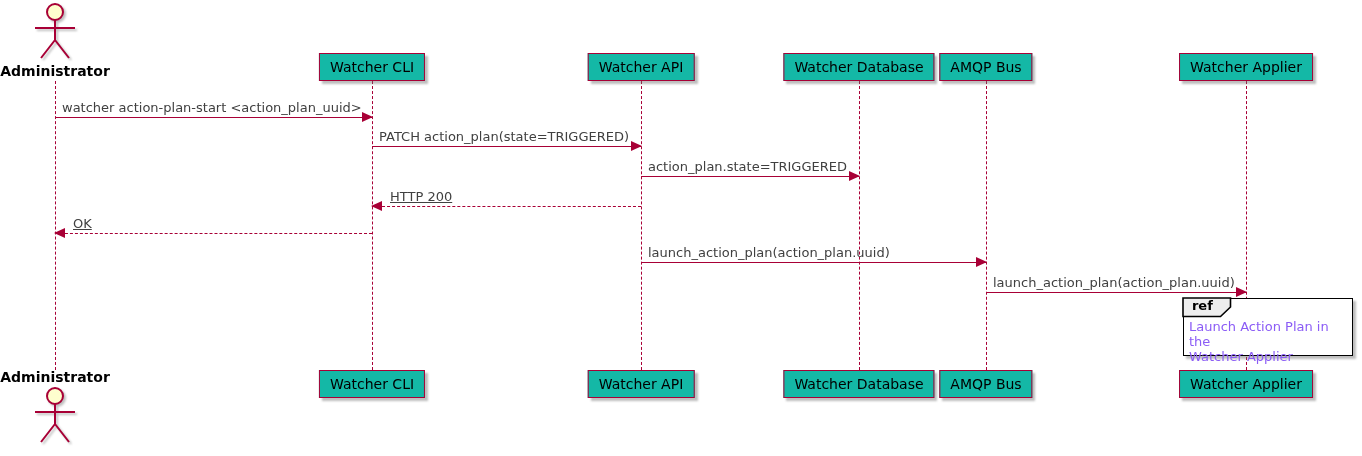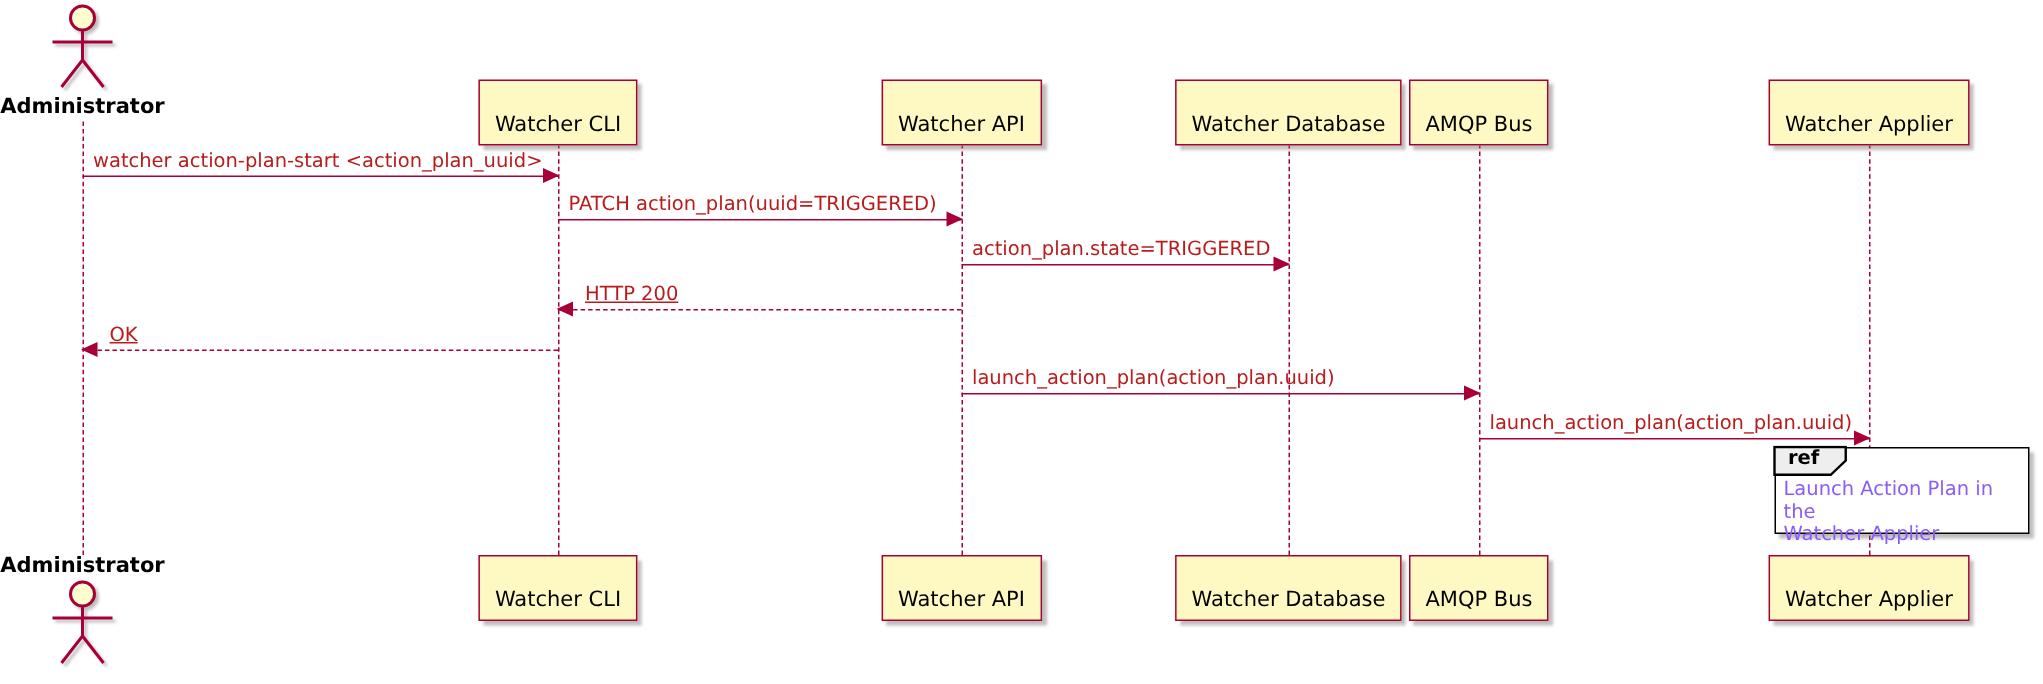--- a/index.html
+++ b/index.html
@@ -13,23 +13,23 @@
   }
   .lifeline{
     position:absolute;
     width:0;
     border-left:1px dashed #A80036;
     z-index:0;
   }
   .participant-box{
     position:absolute;
     transform:translateX(-50%);
-    background:#fef9c3;
+    background:#14b8a6;
     border:1.5px solid #A80036;
-    padding:21px 10px 4px 10px;
+    padding:5px 10px 4px 10px;
     font-size:14px;
     line-height:17px;
     white-space:nowrap;
     box-shadow:3px 3px 2px rgba(110,110,110,.45);
     z-index:2;
   }
   .actor-group{position:absolute;z-index:2;}
   .actor-label{
     position:absolute;
     transform:translateX(-50%);
@@ -39,21 +39,21 @@
     font-weight:bold;
   }
   .actor-svg{filter:drop-shadow(2px 2px 1px rgba(110,110,110,.45));}
   .message{position:absolute;height:0;z-index:1;}
   .msg-line{position:absolute;left:0;right:0;top:0;border-top:1px solid #A80036;}
   .msg-line.dashed{border-top-style:dashed;}
   .arrowhead{position:absolute;width:0;height:0;top:-5px;
     border-top:5px solid transparent;border-bottom:5px solid transparent;}
   .arrowhead.right{right:-1px;border-left:11px solid #A80036;}
   .arrowhead.left{left:-1px;border-right:11px solid #A80036;}
-  .msg-label{position:absolute;bottom:2px;font-size:13px;white-space:nowrap;color:#b91c1c;}
+  .msg-label{position:absolute;bottom:2px;font-size:13px;white-space:nowrap;color:#404040;}
   .msg-label.right{left:7px;}
   .msg-label.left{left:18px;text-decoration:underline;}
   .ref-frag{
     position:absolute;
     background:#ffffff;
     border:1.6px solid #000;
     box-shadow:3px 3px 2px rgba(110,110,110,.45);
     z-index:3;
     box-sizing:border-box;
   }
@@ -85,21 +85,21 @@
     </div>
   <div id="messages">
       <div class="message" style="left: 55px; top: 117px; width: 317px;">
         <div class="msg-line"></div>
         <div class="arrowhead right"></div>
         <div class="msg-label right">watcher action-plan-start &lt;action_plan_uuid&gt;</div>
       </div>
       <div class="message" style="left: 372px; top: 146px; width: 269px;">
         <div class="msg-line"></div>
         <div class="arrowhead right"></div>
-        <div class="msg-label right">PATCH action_plan(uuid=TRIGGERED)</div>
+        <div class="msg-label right">PATCH action_plan(state=TRIGGERED)</div>
       </div>
       <div class="message" style="left: 641px; top: 176px; width: 218px;">
         <div class="msg-line"></div>
         <div class="arrowhead right"></div>
         <div class="msg-label right">action_plan.state=TRIGGERED</div>
       </div>
       <div class="message" style="left: 372px; top: 206px; width: 269px;">
         <div class="msg-line dashed"></div>
         <div class="arrowhead left"></div>
         <div class="msg-label left">HTTP 200</div>

